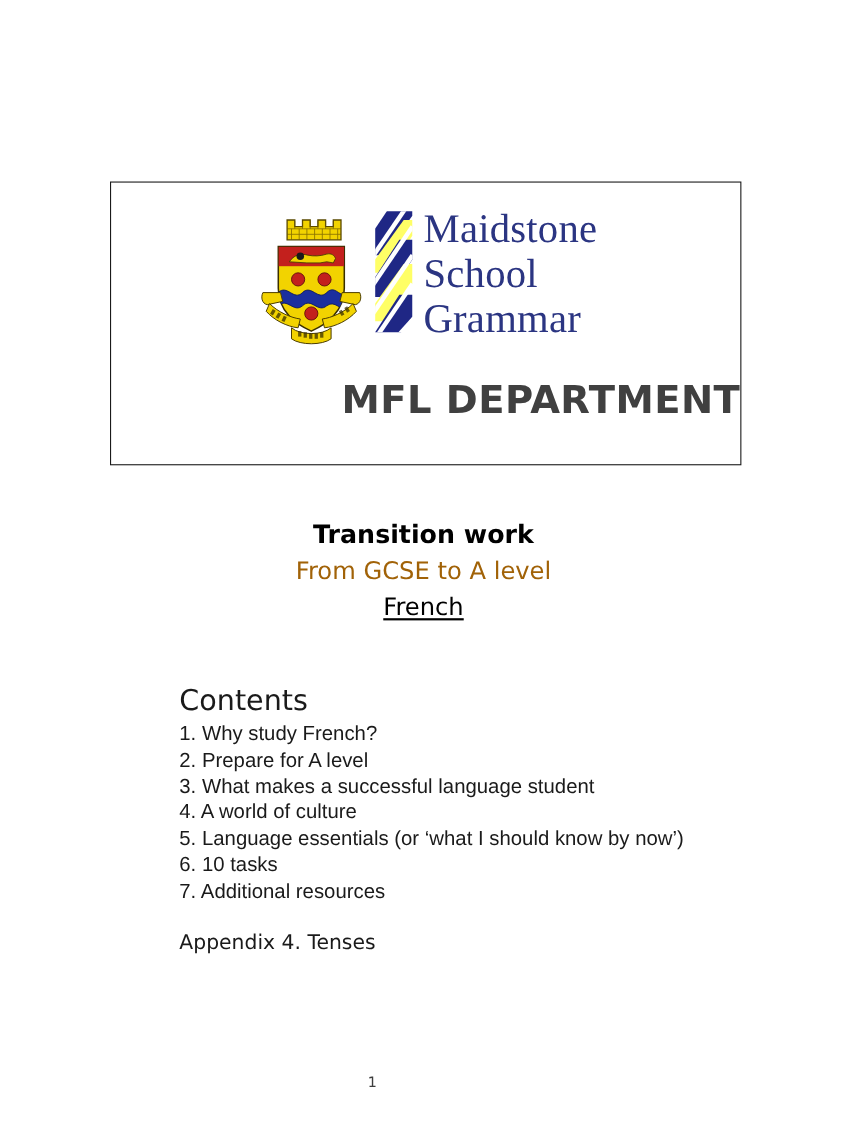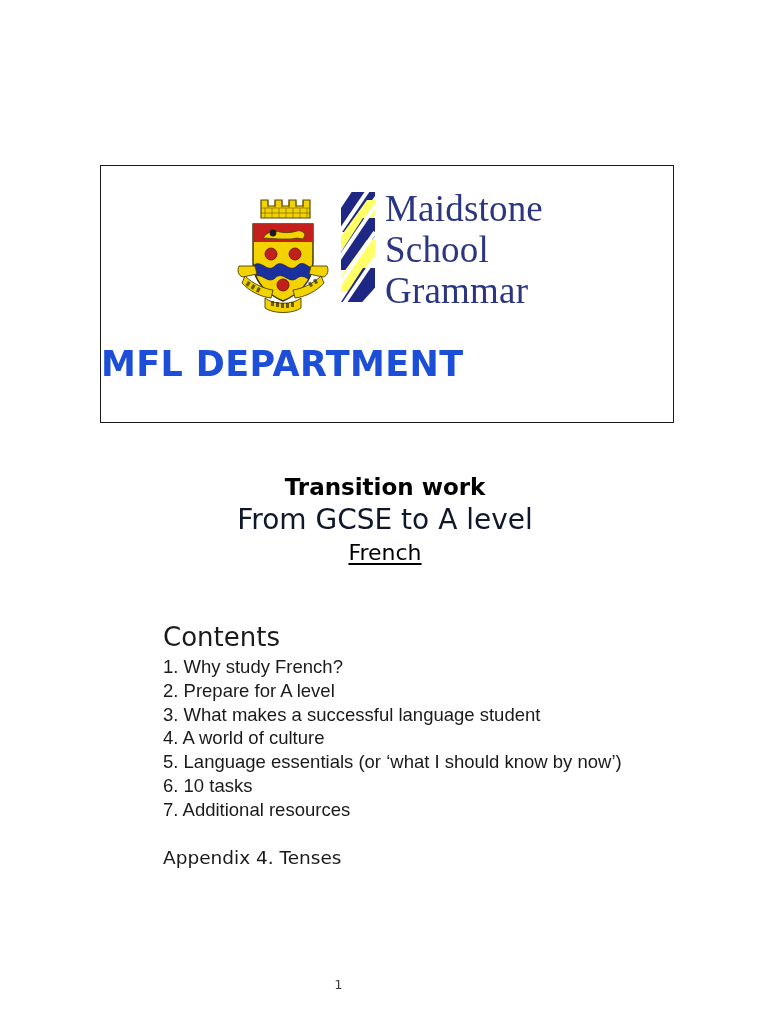--- a/index.html
+++ b/index.html
@@ -75,49 +75,49 @@
     line-height: 41px;
     letter-spacing: 0.2px;
     white-space: nowrap;
   }
 
   #dept-title {
     position: absolute;
     left: 0;
     top: 178px;
     width: 100%;
-    text-align: left;
+    text-align: right;
     font-family: "DejaVu Sans", sans-serif;
     font-weight: bold;
     font-size: 35px;
     letter-spacing: 0.4px;
-    color: #1d4ed8;
+    color: #404040;
   }
 
   
   #title-block {
     position: absolute;
     left: 0;
     top: 455px;
     width: 770px;
     text-align: center;
   }
   #doc-title {
     font-family: "DejaVu Sans", sans-serif;
     font-weight: bold;
     font-size: 23px;
     line-height: 31px;
     color: #000;
   }
   #doc-subtitle {
     font-family: "DejaVu Sans", sans-serif;
     font-weight: normal;
-    font-size: 28px;
+    font-size: 22px;
     line-height: 33px;
-    color: #0f172a;
+    color: #a16207;
   }
   #doc-language-wrap {
     line-height: 33px;
   }
   #doc-language {
     font-family: "DejaVu Sans", sans-serif;
     font-weight: normal;
     font-size: 22px;
     color: #000;
     text-decoration: underline;

